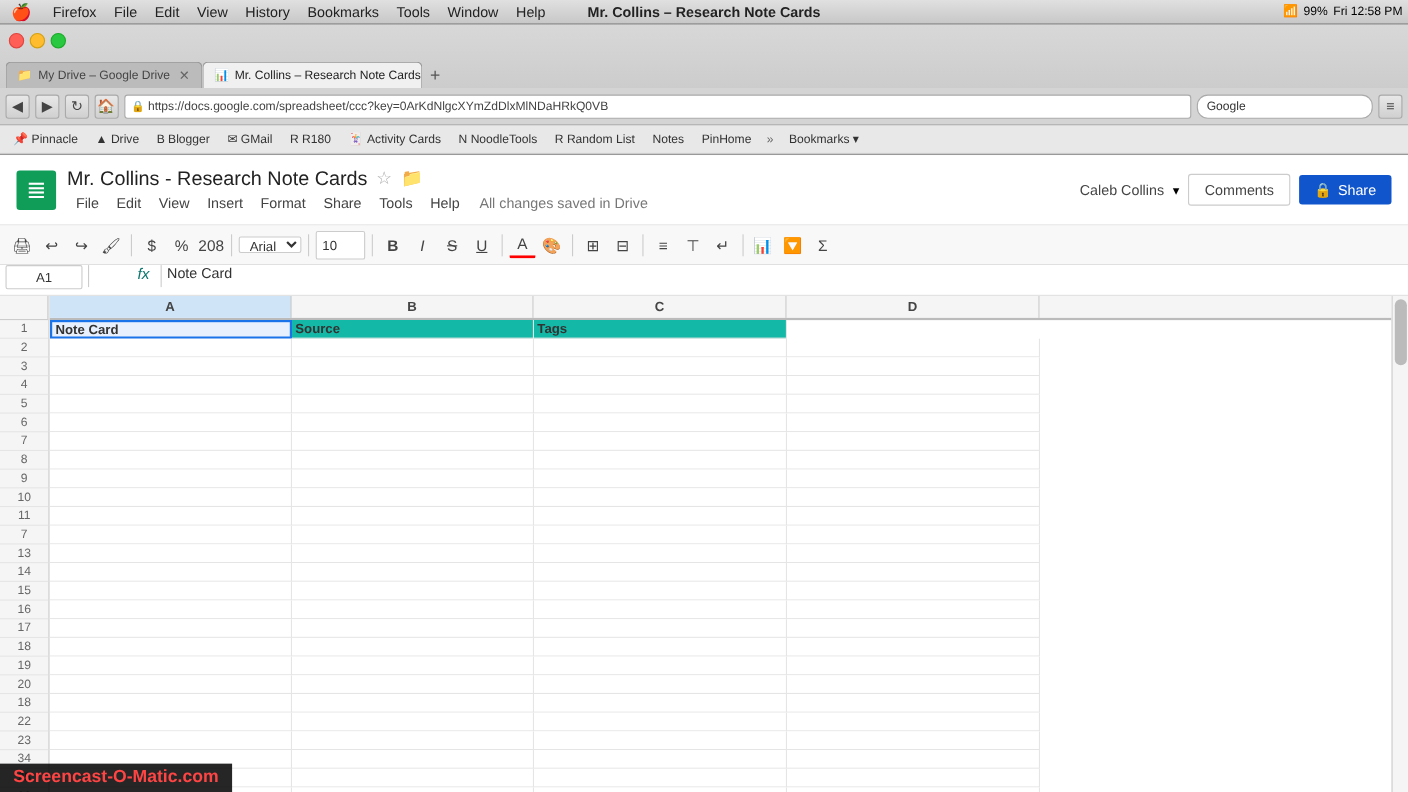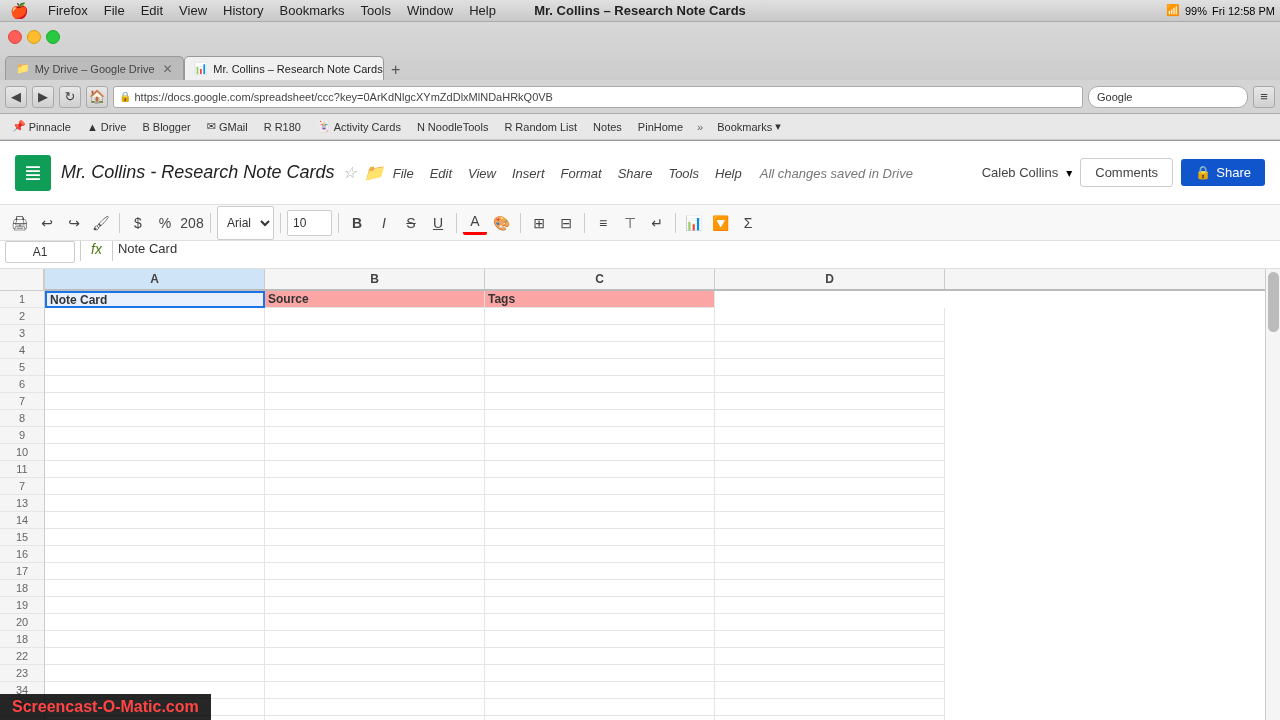--- a/index.html
+++ b/index.html
@@ -204,23 +204,22 @@
     }
     .sheets-logo {
       width: 36px; height: 36px;
       background: #0f9d58;
       border-radius: 3px;
       display: flex; align-items: center; justify-content: center;
       color: white; font-size: 22px;
     }
     .doc-title-area {
       display: flex;
-      flex-direction: row;
+      flex-direction: column;
       flex: 1;
-      font-style: italic;
     }
     .doc-title-row {
       display: flex;
       align-items: center;
       gap: 8px;
     }
     .doc-title {
       font-size: 18px;
       color: #222;
       font-weight: normal;
@@ -290,21 +289,21 @@
       gap: 3px;
     }
     .tb-btn {
       width: 24px; height: 24px;
       display: flex; align-items: center; justify-content: center;
       font-size: 14px; color: #444;
       cursor: pointer; border-radius: 2px;
     }
     .tb-sep { width: 1px; height: 20px; background: #ccc; margin: 0 3px; }
     .tb-select {
-      height: 34px;
+      height: 15px;
       border: 1px solid #ccc;
       border-radius: 2px;
       background: white;
       font-size: 12px;
       padding: 0 5px;
       color: #333;
       cursor: pointer;
     }
     .tb-input {
       height: 26px;
@@ -332,23 +331,24 @@
       height: 22px;
       border: 1px solid #ccc;
       border-radius: 2px;
       font-size: 12px;
       text-align: center;
       color: #333;
       display: flex; align-items: center; justify-content: center;
     }
     .fx-label {
       font-size: 14px;
-      color: #4d7c0f;
+      color: #0f766e;
       font-style: italic;
       padding: 0 5px;
+      margin-left: 34px;
     }
     .formula-sep { width: 1px; height: 20px; background: #ccc; }
     .formula-content {
       flex: 1;
       font-size: 13px;
       color: #333;
     }
 
     
     .spreadsheet {
@@ -421,21 +421,21 @@
       color: #333;
       padding: 0 3px;
       overflow: hidden;
       white-space: nowrap;
       display: flex;
       align-items: center;
       background: white;
     }
     .grid-cell.header-cell {
       font-weight: bold;
-      background: #fca5a5;
+      background: #14b8a6;
     }
     .grid-cell.selected-cell {
       border: 2px solid #1a73e8;
       background: #e8f0fe;
     }
     .col-a { width: 220px; }
     .col-b { width: 220px; }
     .col-c { width: 230px; }
     .col-d { width: 230px; }
 

